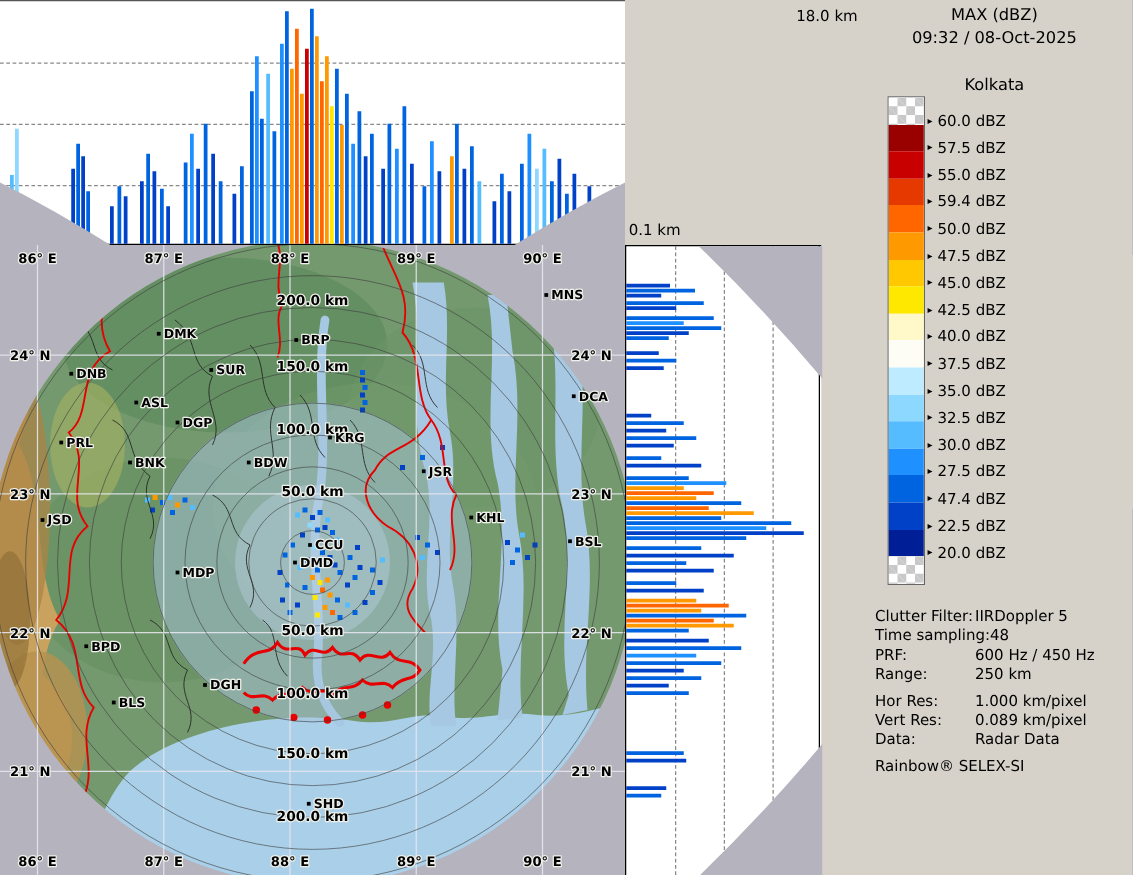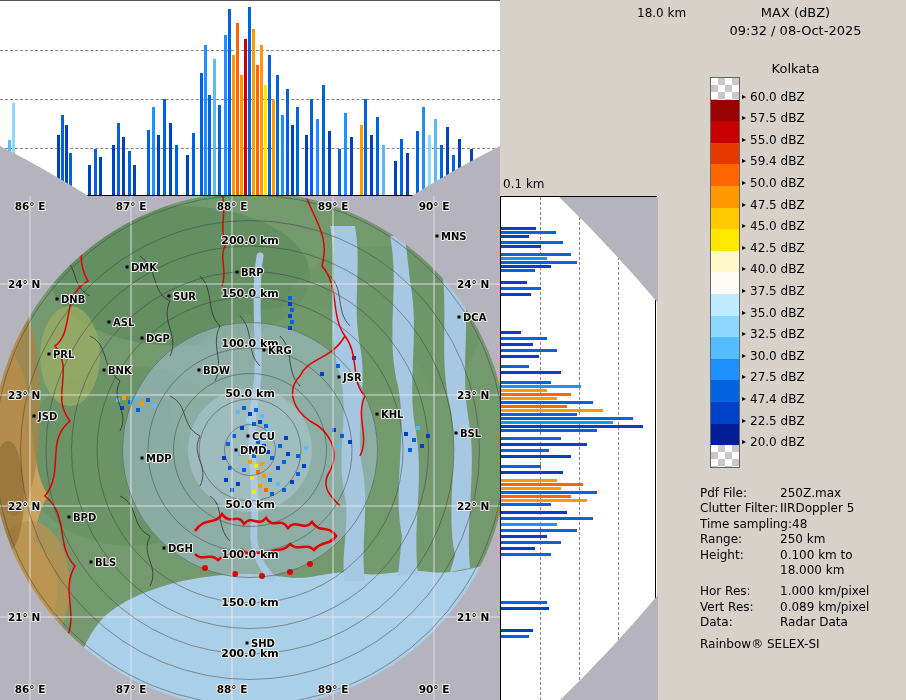--- a/index.html
+++ b/index.html
@@ -551,42 +551,34 @@
       </div>
       <div class="legend-label" style="top: 358.2px;">
         <span class="arrow">▸</span>
         <span>20.0 dBZ</span>
       </div>
     </div>
 
   <div id="info-panel">
     <div id="info-rows">
         <div class="info-row">
-          <span class="lbl">Pdf File:</span>
-          <span class="val">250Z.max</span>
-        </div>
-        <div class="info-row">
           <span class="lbl">Clutter Filter:</span>
           <span class="val">IIRDoppler 5</span>
         </div>
         <div class="info-row">
           <span class="lbl">Time sampling:</span>
           <span class="val">48</span>
         </div>
         <div class="info-row">
+          <span class="lbl">PRF:</span>
+          <span class="val">600 Hz / 450 Hz</span>
+        </div>
+        <div class="info-row">
           <span class="lbl">Range:</span>
           <span class="val">250 km</span>
-        </div>
-        <div class="info-row">
-          <span class="lbl">Height:</span>
-          <span class="val">0.100 km to</span>
-        </div>
-        <div class="info-row">
-          <span class="lbl"></span>
-          <span class="val">18.000 km</span>
         </div>
         <div class="info-row gap-before">
           <span class="lbl">Hor Res:</span>
           <span class="val">1.000 km/pixel</span>
         </div>
         <div class="info-row">
           <span class="lbl">Vert Res:</span>
           <span class="val">0.089 km/pixel</span>
         </div>
         <div class="info-row">

